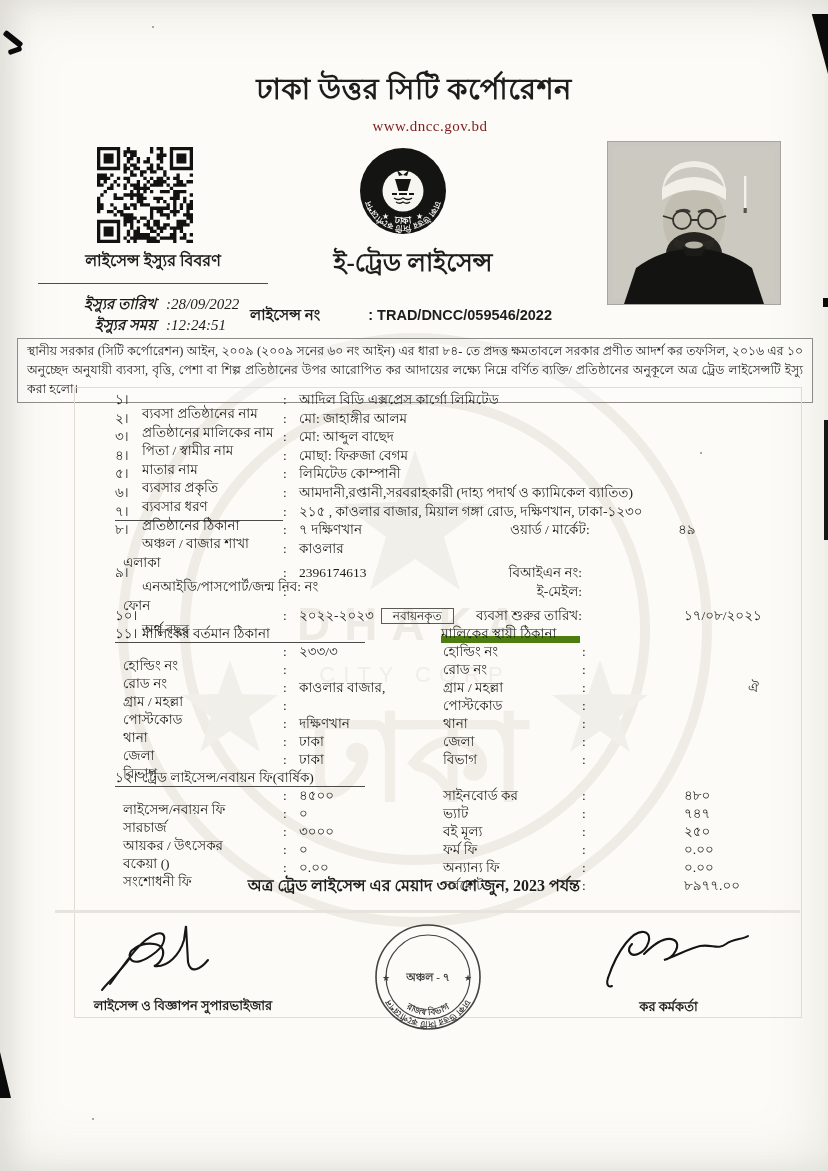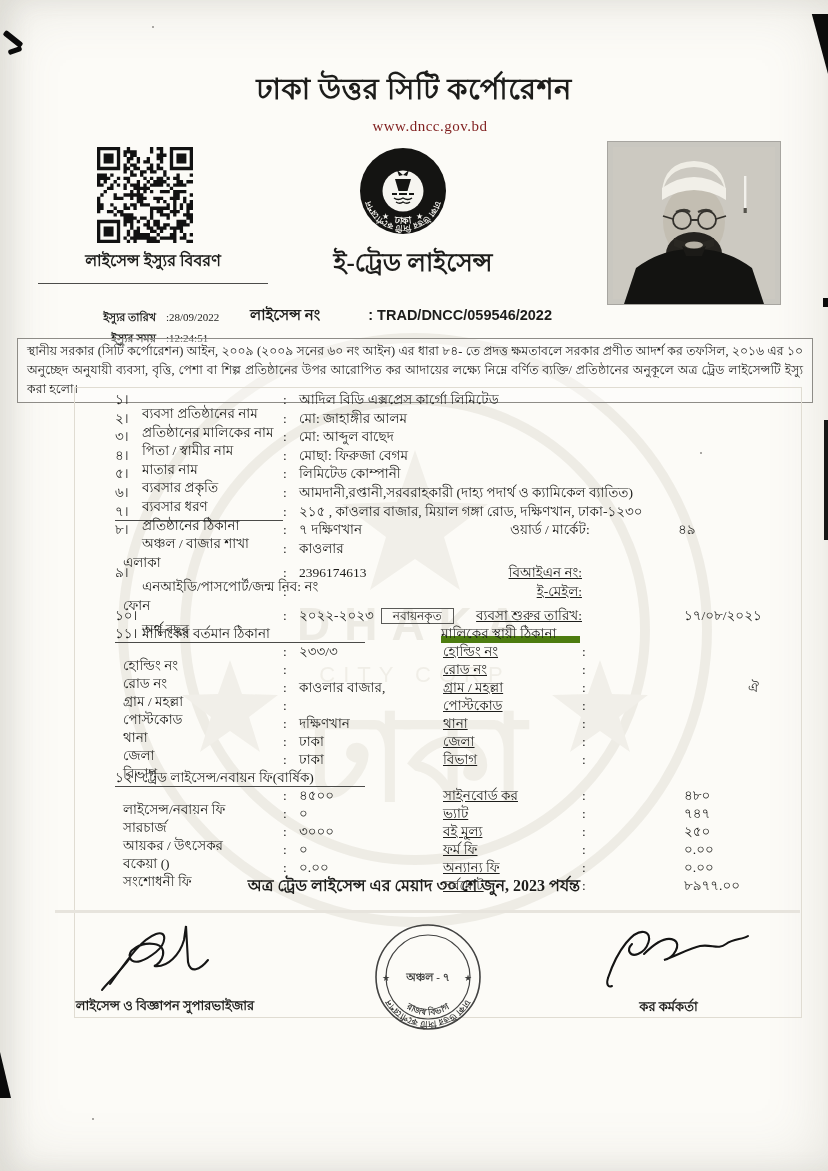--- a/index.html
+++ b/index.html
@@ -23,21 +23,21 @@
     font-size:29px;font-weight:bold;letter-spacing:.5px;}
   .website{position:absolute;left:16px;top:118px;width:100%;text-align:center;
     font-size:15px;color:#7f1d1d;letter-spacing:.5px;}
   
   .qr-box{position:absolute;left:97px;top:147px;width:96px;height:96px;}
   .seal-top{position:absolute;left:358px;top:146px;width:90px;height:90px;}
   .photo-box{position:absolute;left:607px;top:141px;width:172px;height:162px;
     border:1px solid #a7a5a0;background:#bfbdb8;}
   .issue-panel{position:absolute;left:38px;top:248px;width:230px;text-align:center;}
   .issue-heading{font-size:16px;font-weight:600;padding-bottom:8px;border-bottom:1.5px solid #4c4c4a;}
-  .issue-rows{margin-top:23px;font-size:11px;font-weight:600;}
+  .issue-rows{margin-top:10px;font-size:15px;font-weight:600;font-style:italic;}
   .issue-row{display:flex;line-height:21px;}
   .issue-row .il{width:118px;text-align:right;padding-right:10px;}
   .issue-row .iv{text-align:left;font-weight:500;}
   .etrade-title{position:absolute;left:268px;top:243px;width:290px;text-align:center;
     font-size:25px;font-weight:bold;}
   .licno-line{position:absolute;left:250px;top:303px;width:330px;display:flex;align-items:baseline;gap:34px;}
   .licno-line .ll{font-size:15px;font-weight:bold;}
   .licno-line .lv{font-size:14.5px;font-weight:bold;margin-left:14px;
     font-family:"Liberation Sans","DejaVu Sans",sans-serif;}
   
@@ -53,21 +53,21 @@
   .fields{position:absolute;left:75px;top:391px;width:726px;font-size:13.5px;font-weight:500;}
   .frow{display:flex;height:18.6px;line-height:18.6px;padding-left:40px;white-space:nowrap;}
   .g2 .frow{height:18px;line-height:18px;}
   .c-num{width:27px;flex:none;}
   .c-lab{width:141px;flex:none;margin-top:14px;}
   .ind .c-num{width:8px;}
   .ind .c-lab{width:160px;}
   .c-col{width:16px;flex:none;text-align:left;}
   .c-val{flex:1;}
   .c-val2{width:144px;flex:none;}
-  .c-rlab{width:139px;flex:none;text-decoration:underline;}
+  .c-rlab{width:139px;flex:none;}
   .c-rlab.ra{text-align:right;}
   .c-rcol{width:16px;flex:none;}
   .c-rval{flex:1;padding-left:86px;}
   .c-rval.mid{padding-left:102px;}
   .c-rval.far{padding-left:150px;}
   .u7 .c-num,.u7 .c-lab{border-bottom:1px solid #4a4a48;}
   .hrow .c-num{border-bottom:1px solid #4a4a48;}
   .h-left{width:223px;flex:none;border-bottom:1px solid #4a4a48;}
   .h-gap{width:76px;flex:none;}
   .h-right{width:139px;flex:none;border-bottom:7px solid #4d7c0f;}
@@ -76,21 +76,21 @@
   .wlab{width:147px;flex:none;padding-left:67px;box-sizing:border-box;}
   .wval{flex:1;padding-left:88px;}
   .sp6{height:6px;} .sp5{height:5px;}
   
   .validity{position:absolute;left:0;top:873px;width:100%;text-align:center;
     font-size:16px;font-weight:bold;}
   .sig{position:absolute;}
   .sig-left{left:96px;top:922px;width:170px;height:72px;}
   .sig-right{left:600px;top:920px;width:155px;height:72px;}
   .sig-label{position:absolute;font-size:13px;font-weight:600;text-align:center;}
-  .sig-label-left{left:70px;top:996px;width:190px;}
+  .sig-label-left{left:88px;top:996px;width:190px;}
   .sig-label-right{left:596px;top:997px;width:145px;}
   .stamp{position:absolute;left:372px;top:920px;width:112px;height:114px;opacity:.88;}
 </style>
 </head>
 <body>
 
 <div class="page">
 
   <div class="art art-tl1"></div>
   <div class="art art-tl2"></div>

